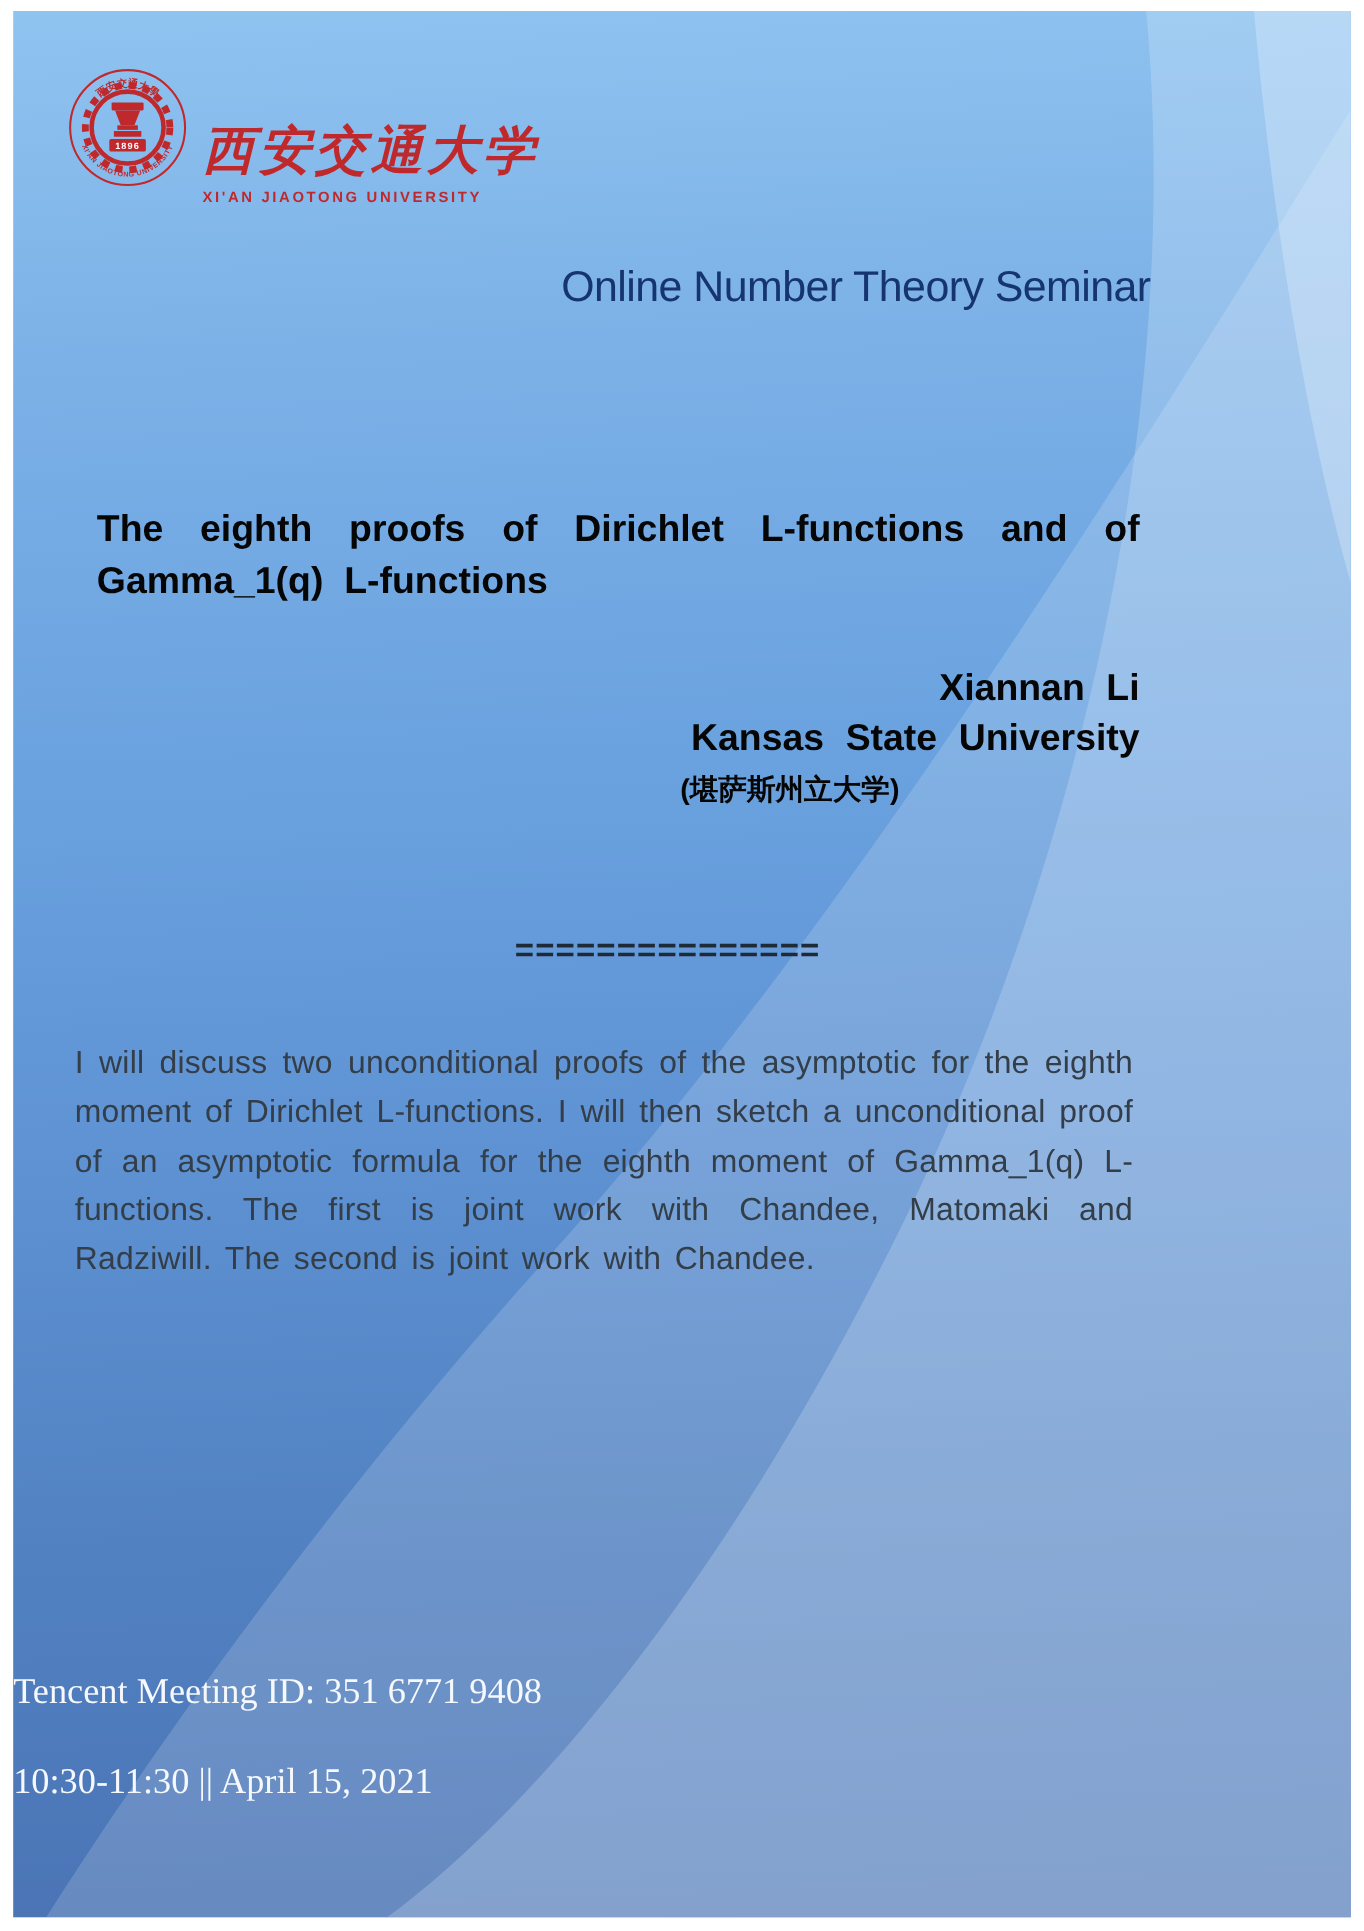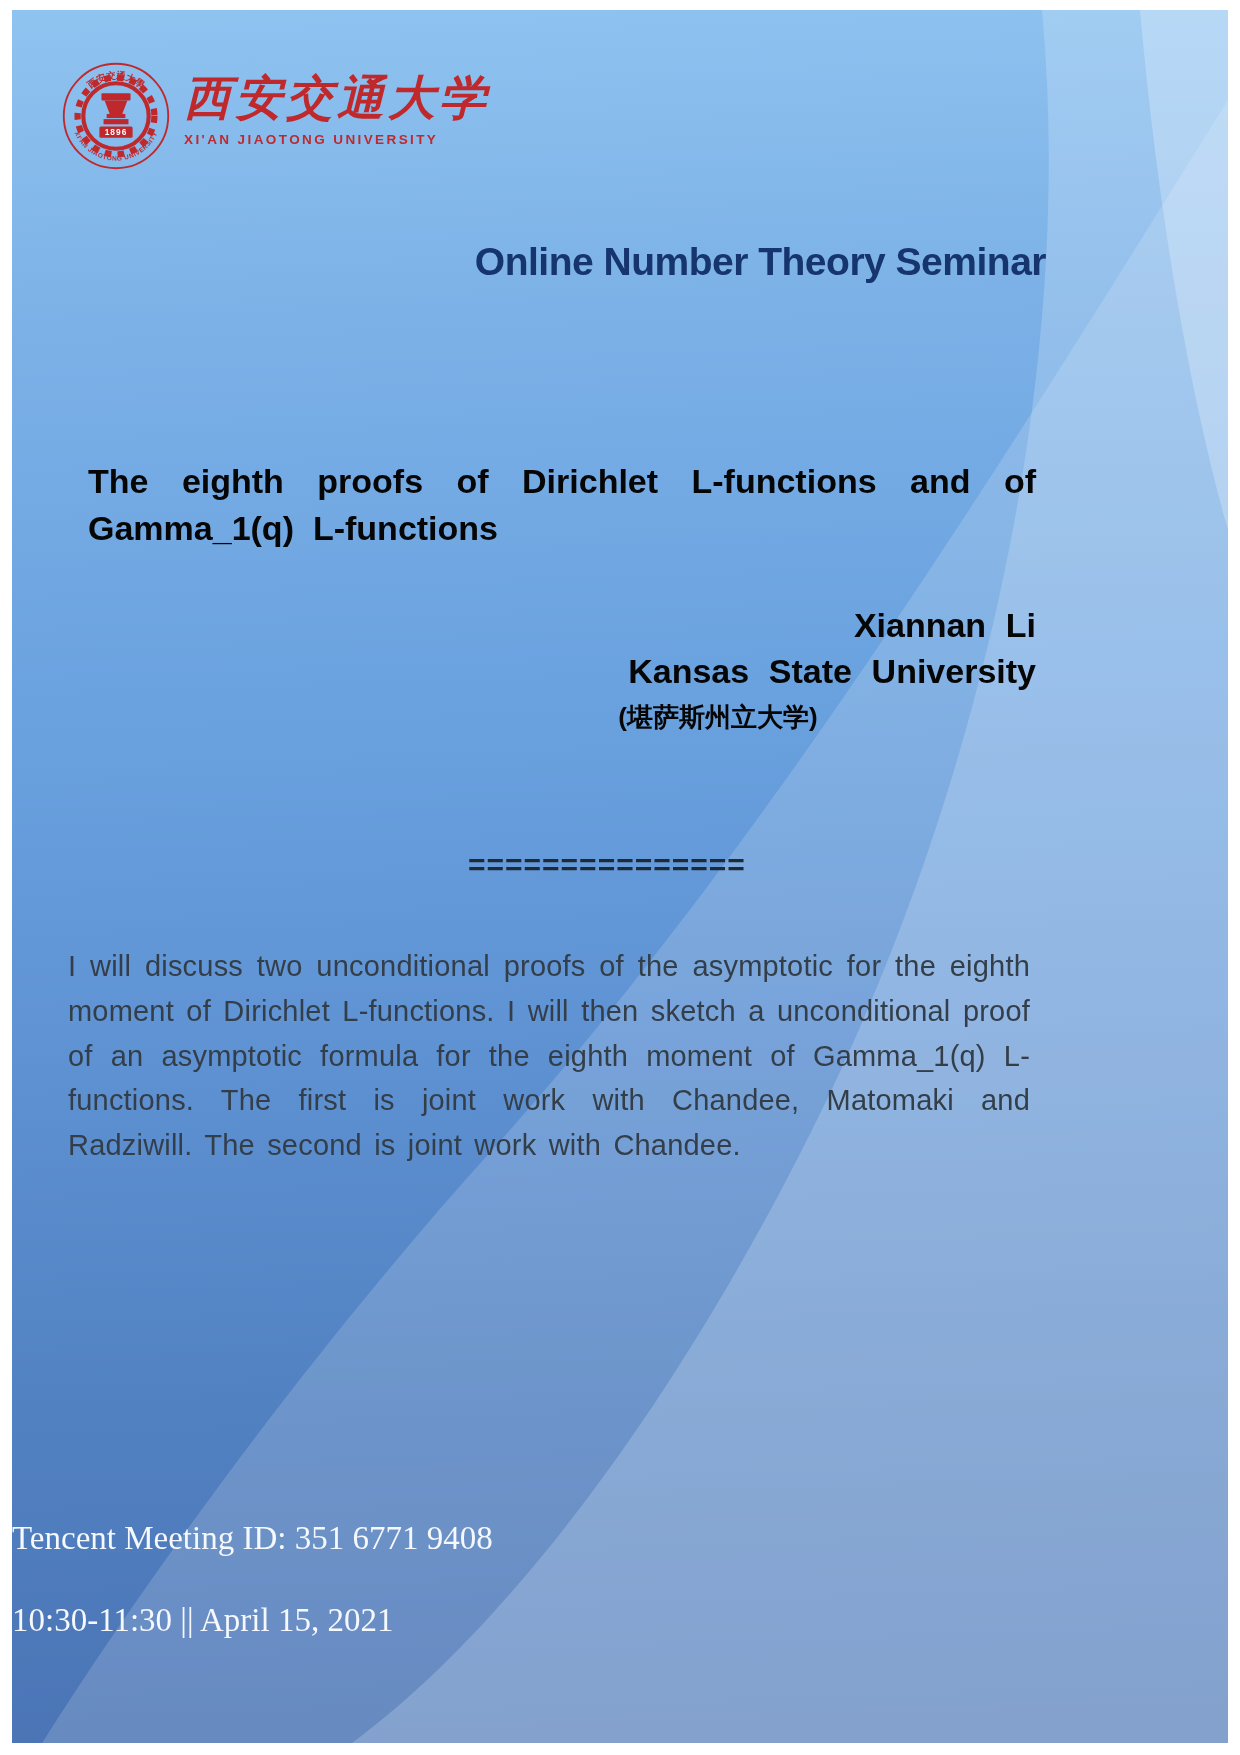--- a/index.html
+++ b/index.html
@@ -16,37 +16,37 @@
     background:linear-gradient(178deg,
       #8fc3f0 0%, #7cb1e7 18%, #6ba3e0 38%,
       #5f93d4 58%, #5282c2 78%, #4a73b4 100%);
     overflow:hidden;
   }
   .bg-svg{position:absolute;inset:0;width:100%;height:100%;}
 
   
   .logo{position:absolute;left:50px;top:52px;display:flex;align-items:flex-start;}
   .emblem{width:108px;height:108px;flex:0 0 auto;}
-  .logo-text{margin-left:14px;padding-top:8px;}
+  .logo-text{margin-left:14px;padding-top:8px;margin-top:40px;}
   .calligraphy{
     font-family:"DejaVu Serif",serif;
     font-style:italic;font-weight:bold;
     font-size:47px;line-height:56px;letter-spacing:4px;
     color:#c0292c;white-space:nowrap;
   }
   .uni-en{
     margin-top:6px;
     font-size:13.5px;font-weight:bold;letter-spacing:2.4px;
     color:#c0292c;white-space:nowrap;
   }
 
   
   .seminar-title{
     position:absolute;right:182px;top:230px;
-    font-size:39px;font-weight:bold;letter-spacing:-0.5px;
+    font-size:39px;font-weight:normal;letter-spacing:-0.5px;
     color:#16356f;white-space:nowrap;
   }
 
   
   .talk-title{
     position:absolute;left:76px;top:448px;width:948px;
     font-size:34px;font-weight:bold;color:#060606;
     line-height:47px;
   }
   .talk-title .l1{text-align:justify;text-align-last:justify;}

